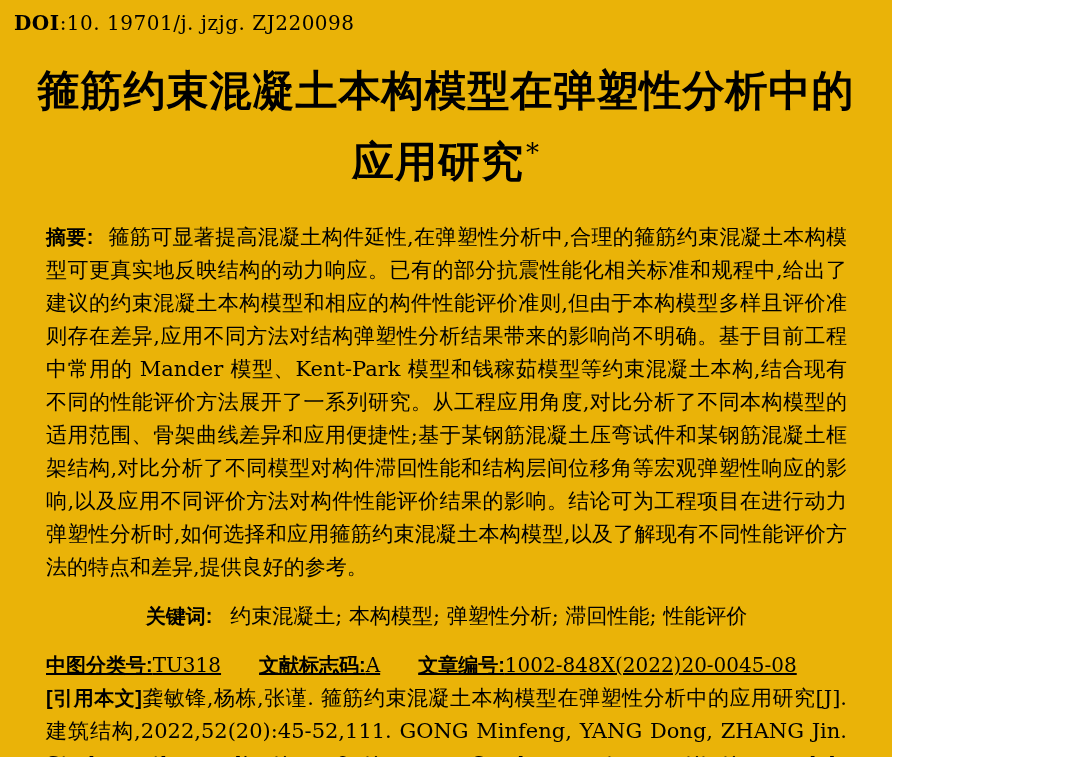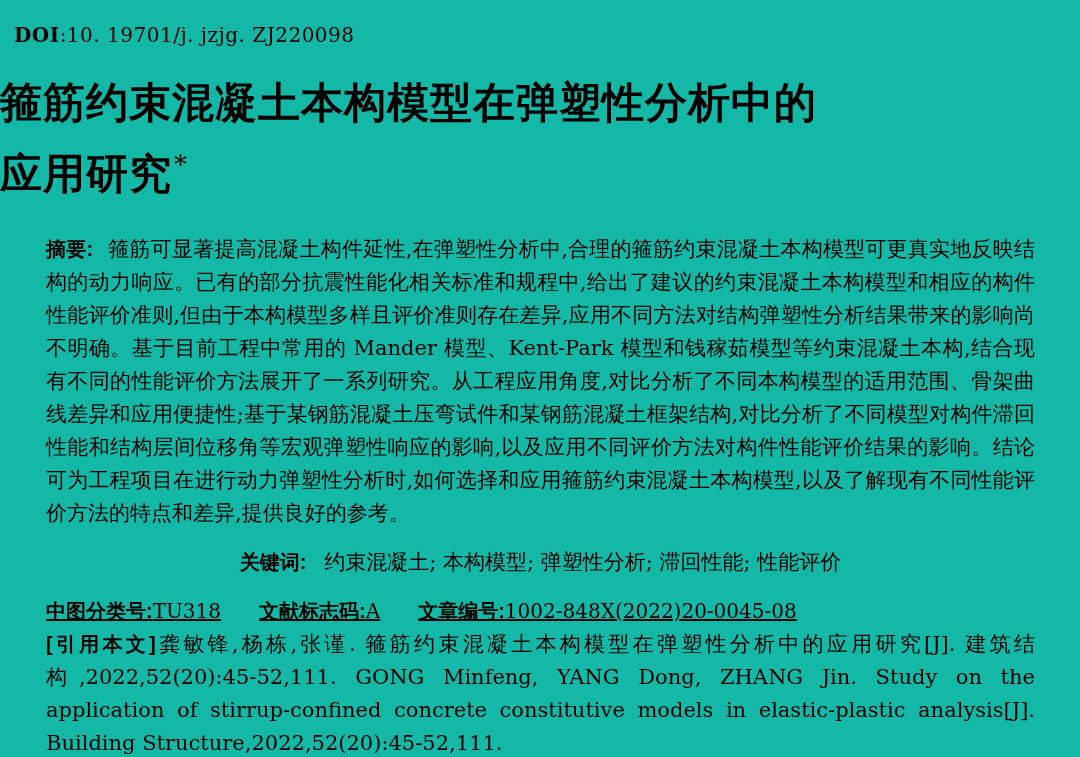--- a/index.html
+++ b/index.html
@@ -2,41 +2,41 @@
 <html><head>
 <meta charset="utf-8">
 <style>
   html, body {
     margin: 0;
     padding: 0;
     background: #ffffff;
   }
   .page {
     position: relative;
-    width: 1080px;
+    width: 892px;
     height: 757px;
-    background: #14b8a6;
+    background: #eab308;
     color: #000000;
     font-family: "DejaVu Serif", "Liberation Serif", serif;
     overflow: hidden;
     box-sizing: border-box;
-    padding-top: 22px;
+    padding-top: 10px;
   }
   .doi-line {
     padding-left: 14px;
     font-size: 20px;
     line-height: 26px;
     letter-spacing: 0.5px;
   }
   .doi-label {
     font-weight: bold;
   }
   .paper-title {
     margin-top: 24px;
-    text-align: left;
+    text-align: center;
     font-size: 42px;
     font-weight: bold;
     line-height: 62px;
     letter-spacing: 1px;
   }
   .title-asterisk {
     font-size: 26px;
     vertical-align: 14px;
     font-weight: normal;
     margin-left: 2px;

